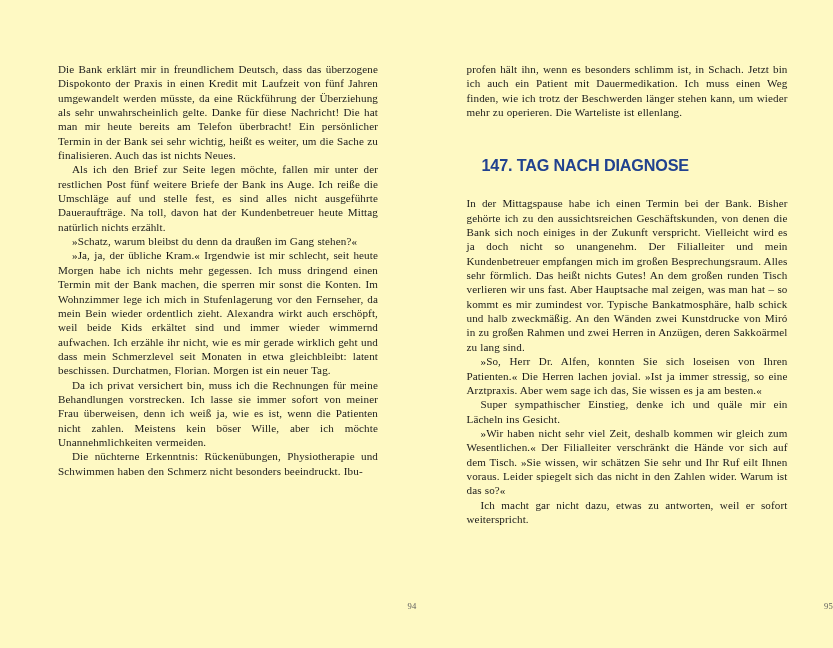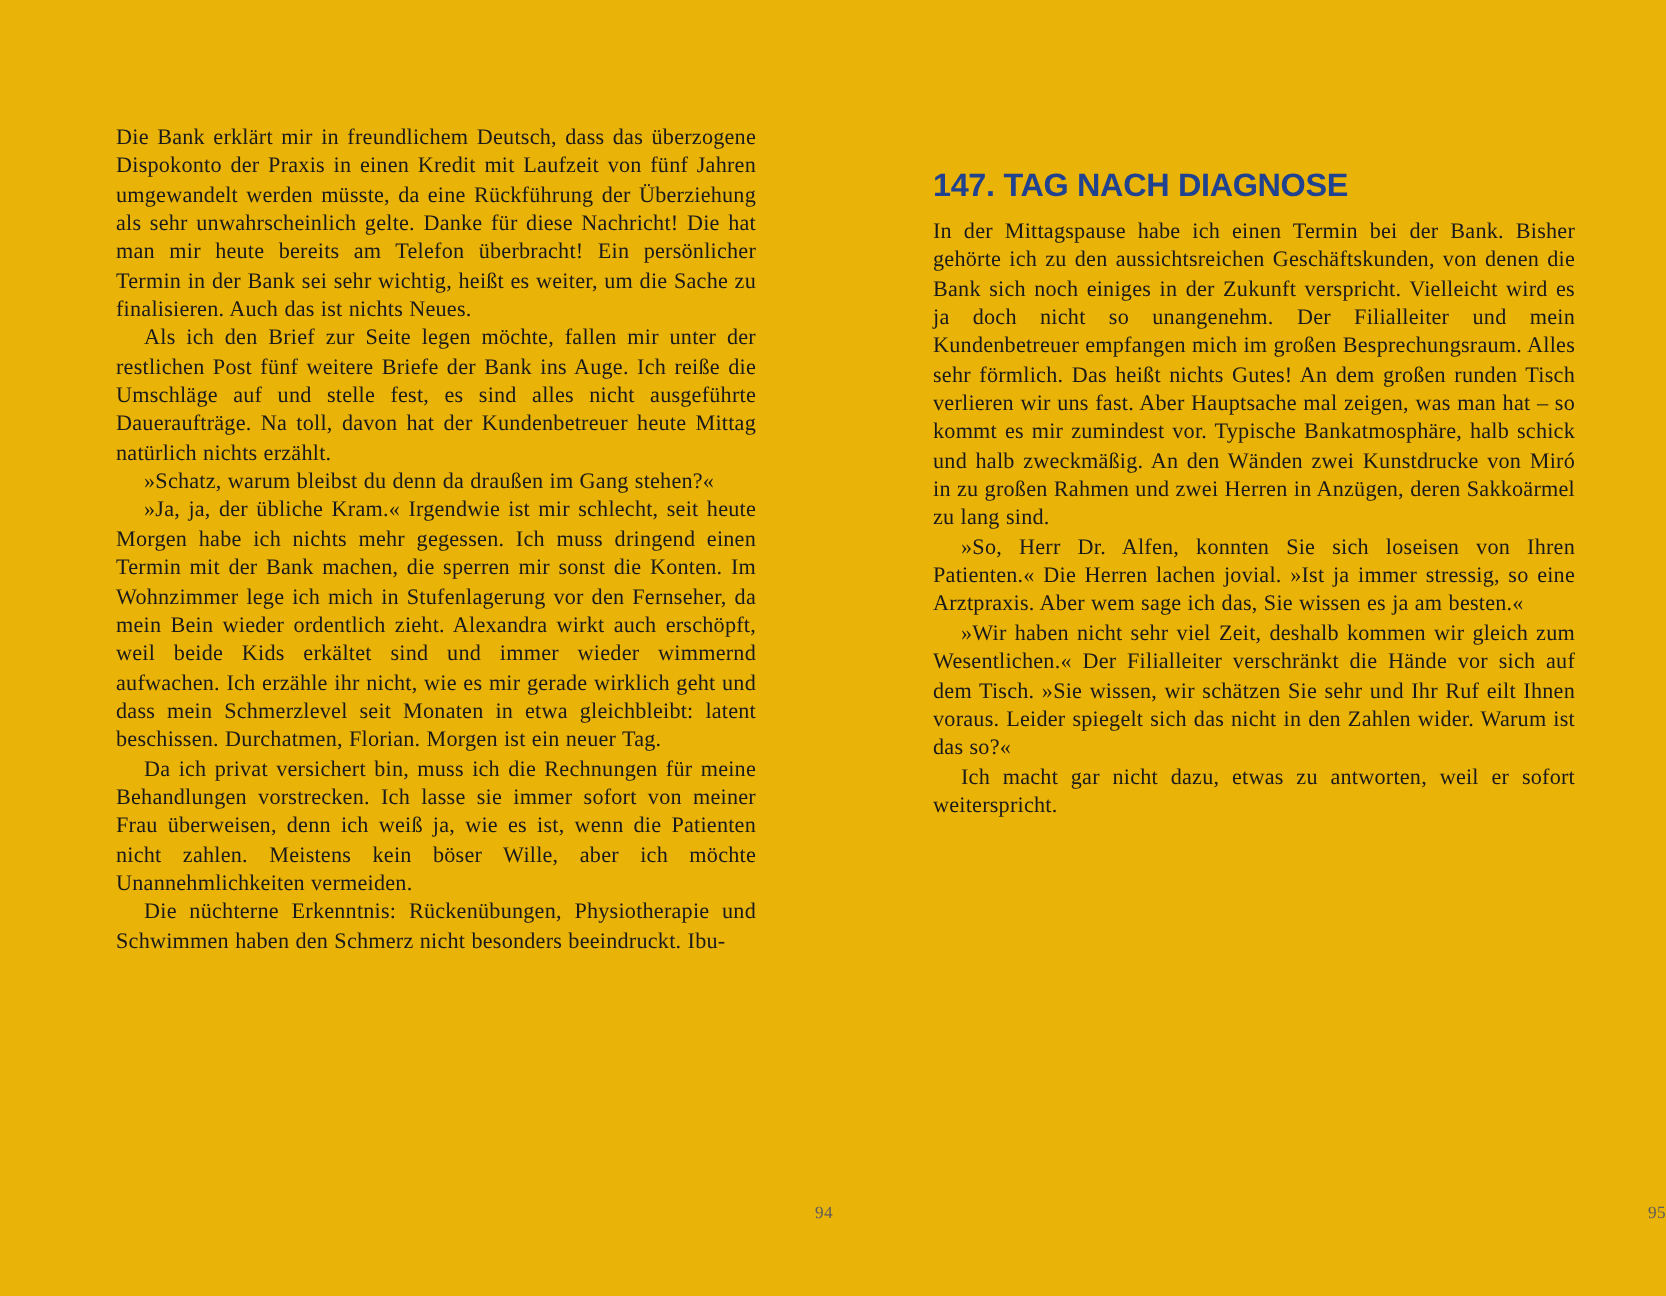--- a/index.html
+++ b/index.html
@@ -12,21 +12,21 @@
     background: #fdfdfc;
     font-family: "Liberation Serif", "DejaVu Serif", serif;
     color: #1a1a1a;
     overflow: hidden;
   }
 
   .spread {
     position: relative;
     width: 833px;
     height: 648px;
-    background: #eab308;
+    background: #fef9c3;
     display: flex;
   }
 
   .page {
     position: relative;
     width: 416.5px;
     height: 648px;
     box-sizing: border-box;
   }
 
@@ -48,21 +48,21 @@
     text-indent: 14px;
     hyphens: manual;
     -webkit-hyphens: manual;
     letter-spacing: 0.01em;
     word-spacing: 0.02em;
   }
 
   p.para.no-indent { text-indent: 0; }
 
   h2.section-heading {
-    margin: 0;
+    margin: 15px;
     padding: 22px 0 7px 0;
     font-family: "Liberation Sans Narrow", "Liberation Sans", "DejaVu Sans", sans-serif;
     font-size: 16.2px;
     font-weight: 700;
     line-height: 18px;
     letter-spacing: -0.01em;
     color: #21428f;
     text-indent: 0;
     text-align: left;
   }
@@ -93,22 +93,24 @@
       <p class="para">»Schatz, warum bleibst du denn da draußen im Gang stehen?«</p>
       <p class="para">»Ja, ja, der übliche Kram.« Irgendwie ist mir schlecht, seit heute Morgen habe ich nichts mehr gegessen. Ich muss dringend einen Termin mit der Bank machen, die sperren mir sonst die Konten. Im Wohnzimmer lege ich mich in Stufenlagerung vor den Fernseher, da mein Bein wieder ordentlich zieht. Alexandra wirkt auch erschöpft, weil beide Kids erkältet sind und immer wieder wimmernd aufwachen. Ich erzähle ihr nicht, wie es mir gerade wirklich geht und dass mein Schmerzlevel seit Monaten in etwa gleichbleibt: latent beschissen. Durchatmen, Florian. Morgen ist ein neuer Tag.</p>
       <p class="para">Da ich privat versichert bin, muss ich die Rechnungen für meine Behandlungen vorstrecken. Ich lasse sie immer sofort von meiner Frau überweisen, denn ich weiß ja, wie es ist, wenn die Patienten nicht zahlen. Meistens kein böser Wille, aber ich möchte Unannehmlichkeiten vermeiden.</p>
       <p class="para">Die nüchterne Erkenntnis: Rückenübungen, Physiotherapie und Schwimmen haben den Schmerz nicht besonders beeindruckt. Ibu-</p>
     </div>
     <div class="folio">94</div>
   </div>
 
   <div class="page page-right">
     <div class="text-col">
+      <p class="para no-indent">profen hält ihn, wenn es besonders schlimm ist, in Schach. Jetzt bin ich auch ein Patient mit Dauermedikation. Ich muss einen Weg finden, wie ich trotz der Beschwerden länger stehen kann, um wieder mehr zu operieren. Die Warteliste ist ellenlang.</p>
       <h2 class="section-heading">147. TAG NACH DIAGNOSE</h2>
       <p class="para no-indent">In der Mittagspause habe ich einen Termin bei der Bank. Bisher gehörte ich zu den aussichtsreichen Geschäftskunden, von denen die Bank sich noch einiges in der Zukunft verspricht. Vielleicht wird es ja doch nicht so unangenehm. Der Filialleiter und mein Kundenbetreuer empfangen mich im großen Besprechungsraum. Alles sehr förmlich. Das heißt nichts Gutes! An dem großen runden Tisch verlieren wir uns fast. Aber Hauptsache mal zeigen, was man hat – so kommt es mir zumindest vor. Typische Bankatmosphäre, halb schick und halb zweckmäßig. An den Wänden zwei Kunstdrucke von Miró in zu großen Rahmen und zwei Herren in Anzügen, deren Sakkoärmel zu lang sind.</p>
       <p class="para">»So, Herr Dr. Alfen, konnten Sie sich loseisen von Ihren Patienten.« Die Herren lachen jovial. »Ist ja immer stressig, so eine Arztpraxis. Aber wem sage ich das, Sie wissen es ja am besten.«</p>
+      <p class="para">Super sympathischer Einstieg, denke ich und quäle mir ein Lächeln ins Gesicht.</p>
       <p class="para">»Wir haben nicht sehr viel Zeit, deshalb kommen wir gleich zum Wesentlichen.« Der Filialleiter verschränkt die Hände vor sich auf dem Tisch. »Sie wissen, wir schätzen Sie sehr und Ihr Ruf eilt Ihnen voraus. Leider spiegelt sich das nicht in den Zahlen wider. Warum ist das so?«</p>
       <p class="para">Ich macht gar nicht dazu, etwas zu antworten, weil er sofort weiterspricht.</p>
     </div>
     <div class="folio">95</div>
   </div>
 
 </div>
 
 </body></html>

